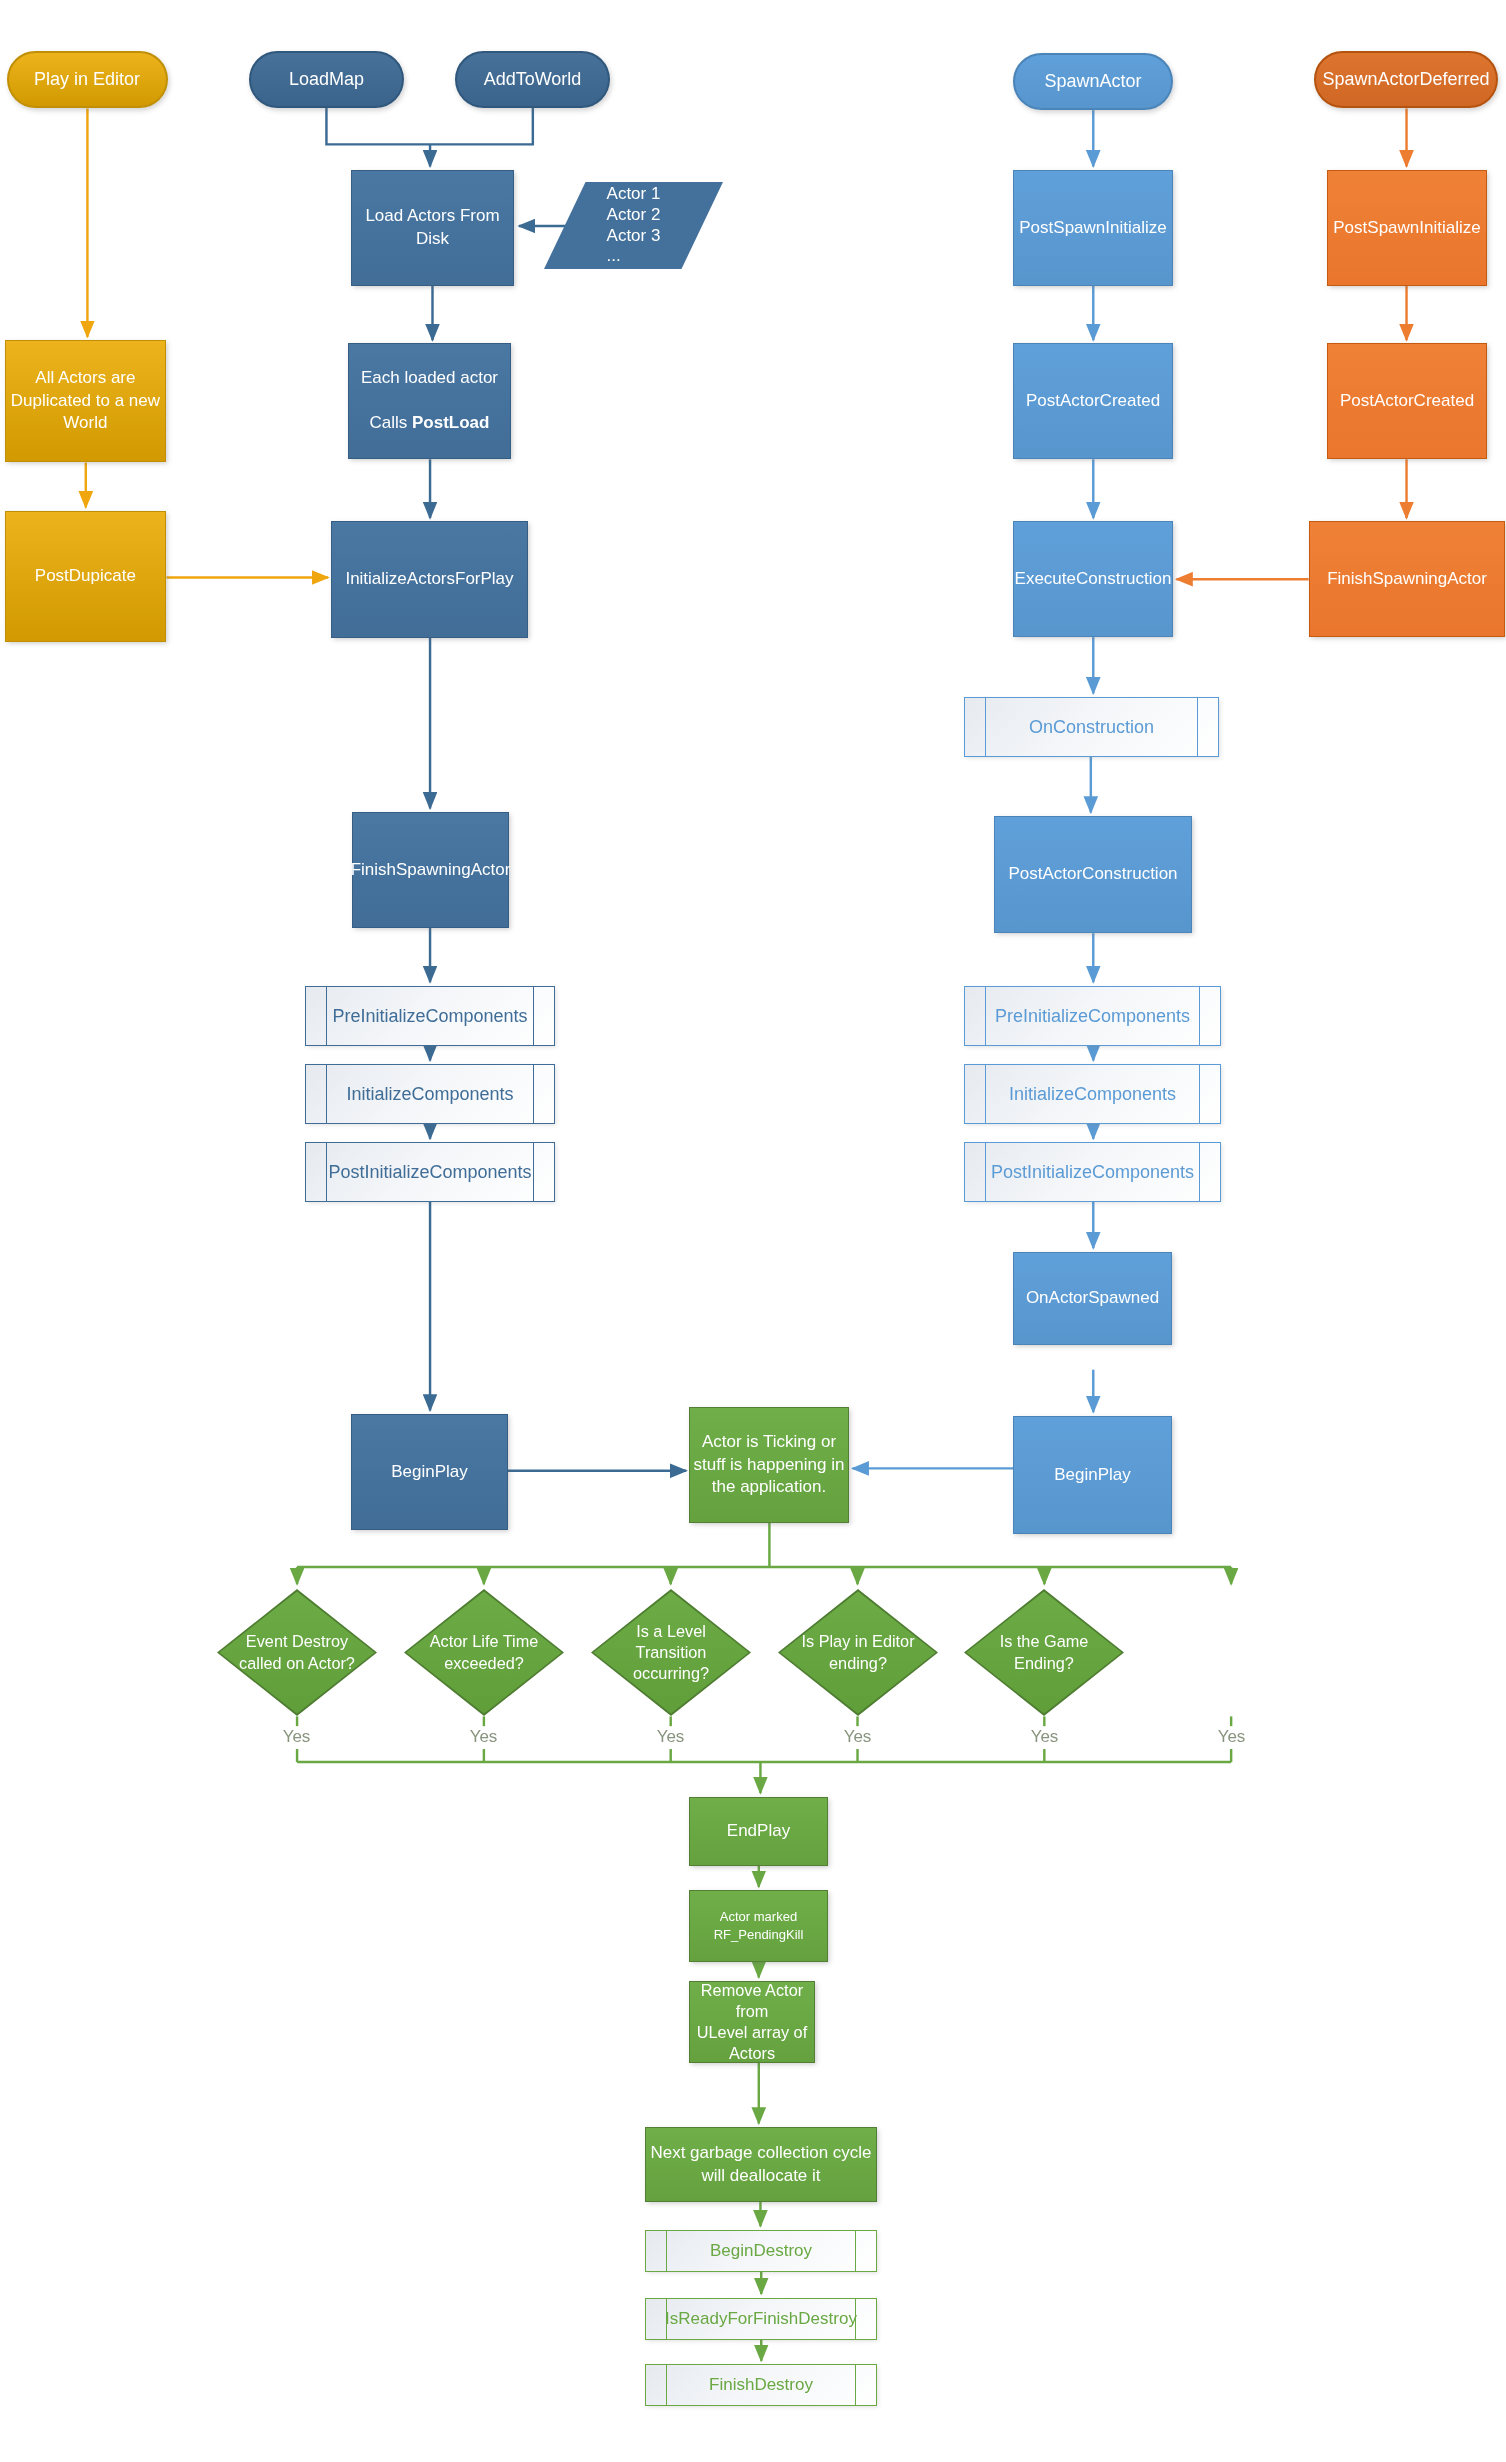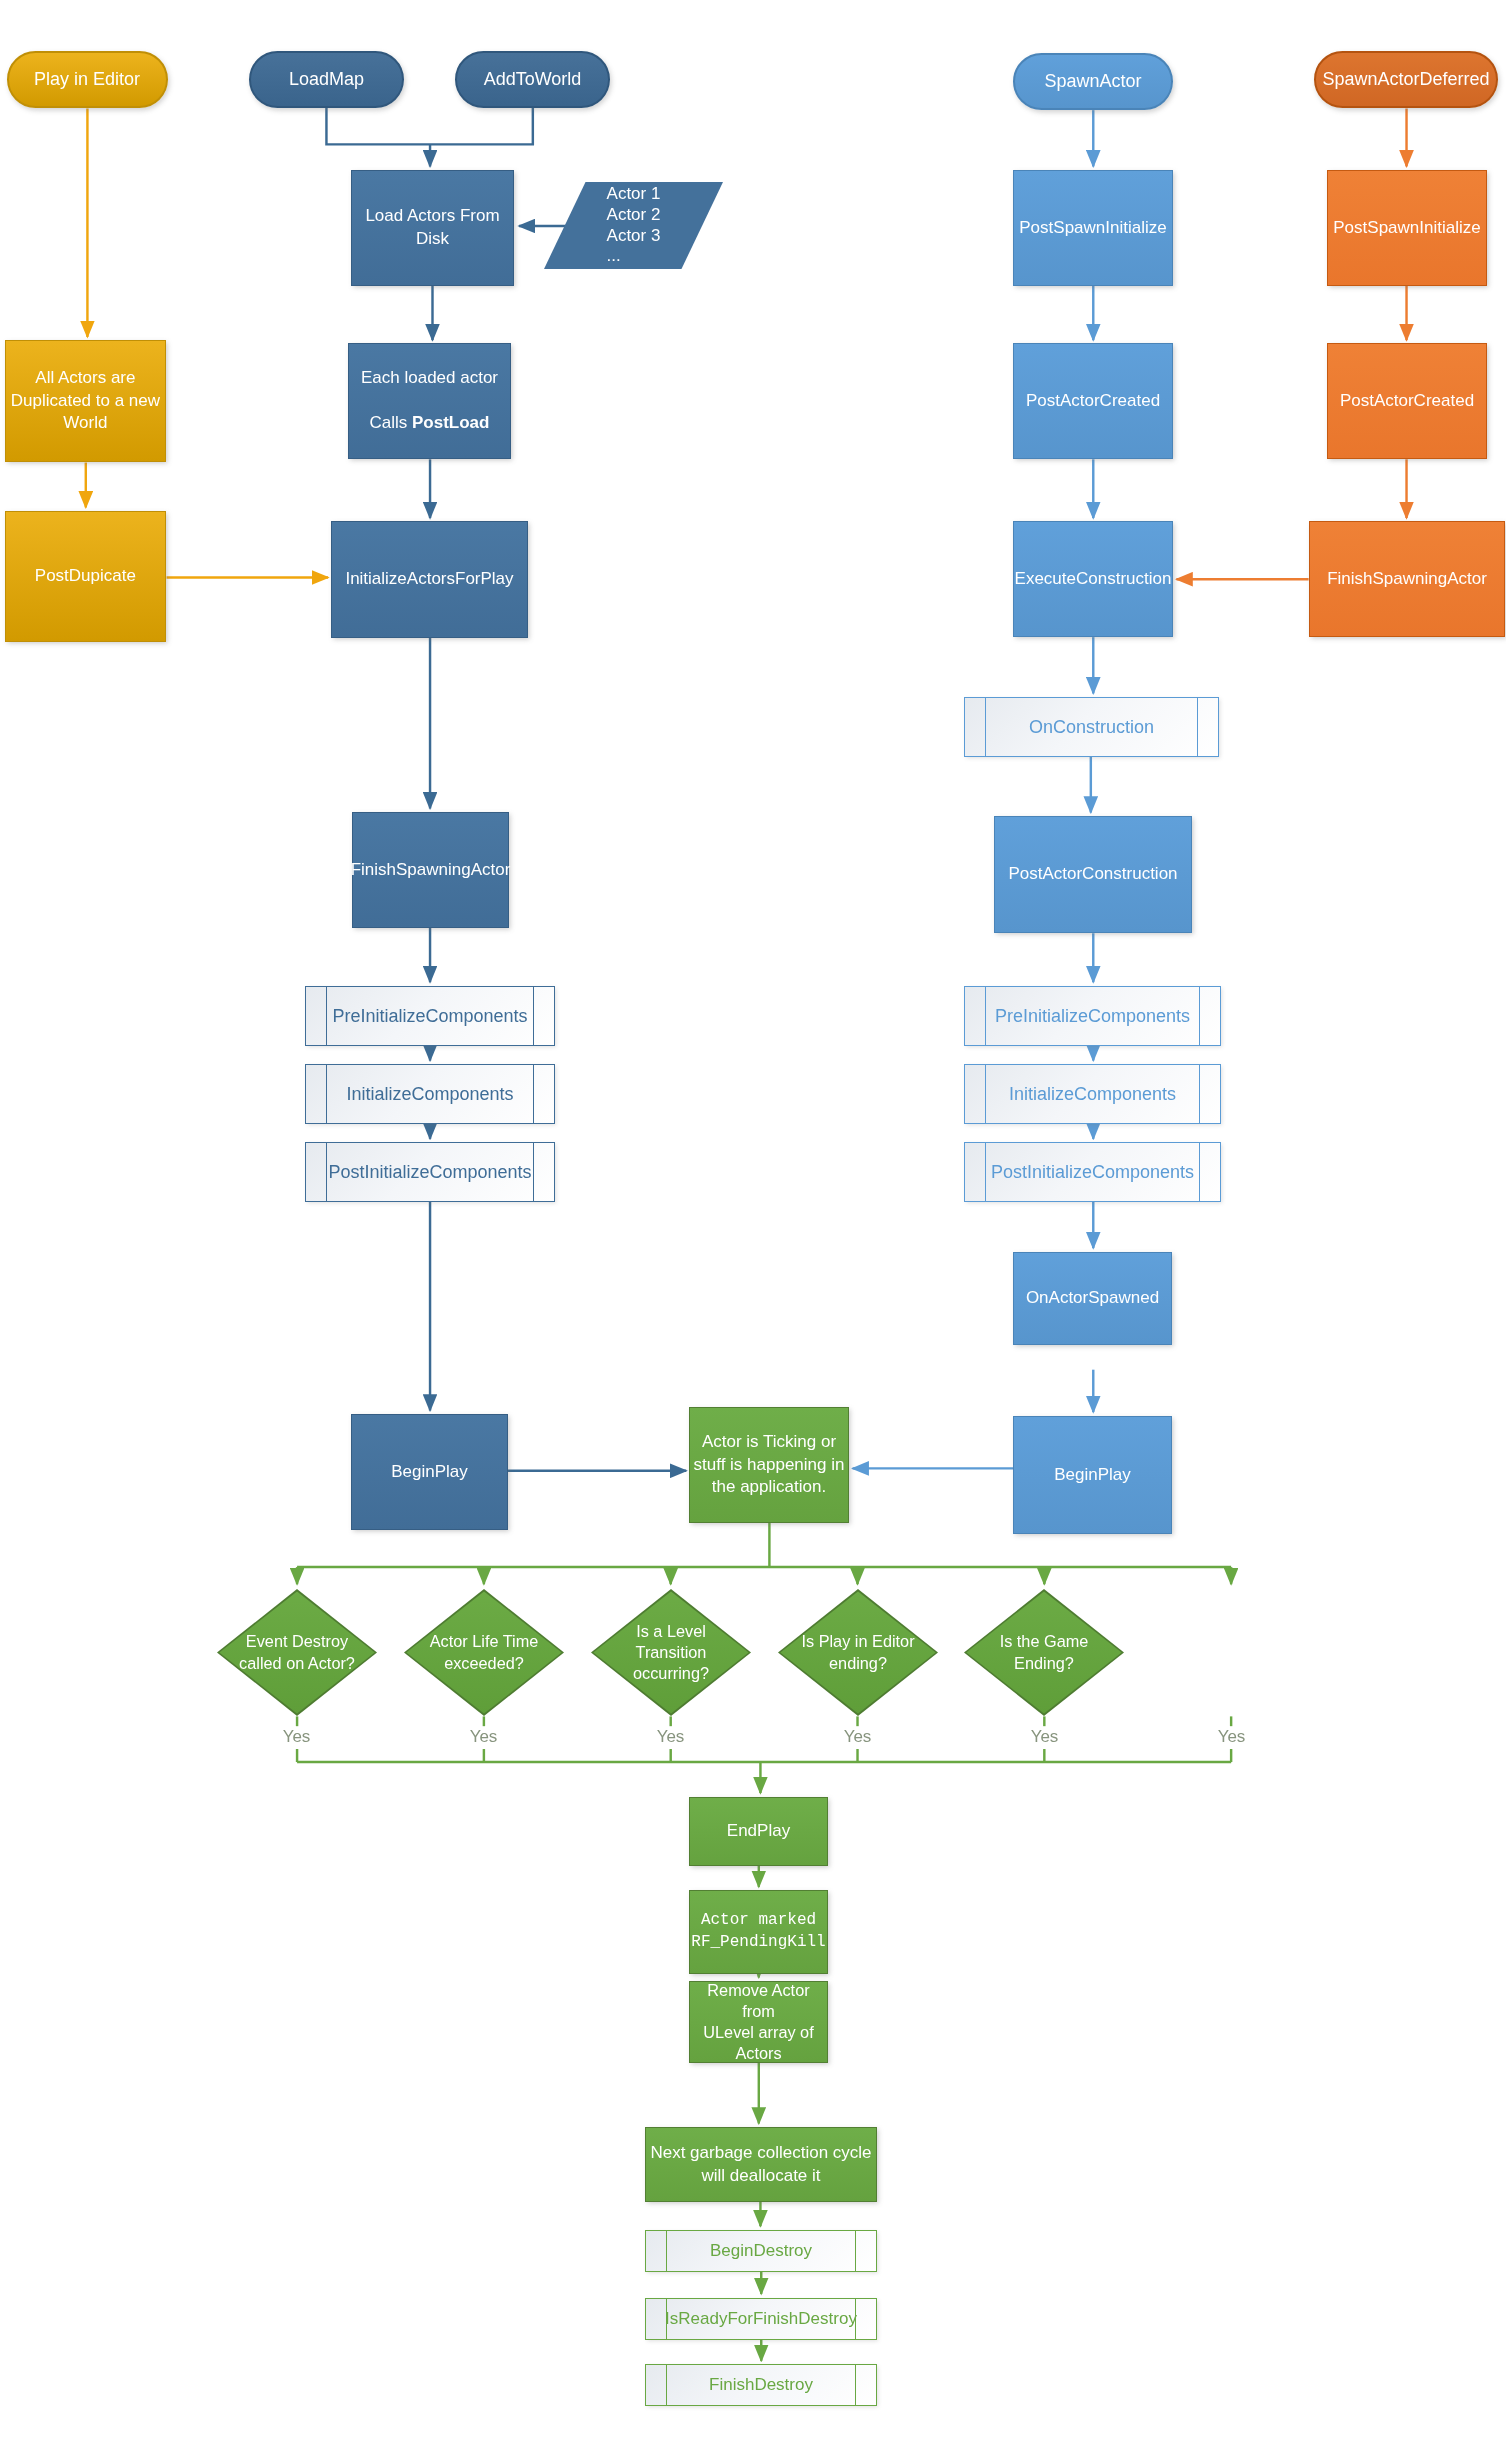--- a/index.html
+++ b/index.html
@@ -231,23 +231,23 @@
   </div>
 
   <div class="yes" style="left:264px;top:1725px;">Yes</div>
   <div class="yes" style="left:451px;top:1725px;">Yes</div>
   <div class="yes" style="left:638px;top:1725px;">Yes</div>
   <div class="yes" style="left:825px;top:1725px;">Yes</div>
   <div class="yes" style="left:1012px;top:1725px;">Yes</div>
   <div class="yes" style="left:1199px;top:1725px;">Yes</div>
 
   <div class="node rect c-green" style="left:689px;top:1797px;width:139px;height:69px;">EndPlay</div>
-  <div class="node rect c-green" style="left:689px;top:1890px;width:139px;height:84px;font-size:16px;font-family:Liberation Mono, monospace;">Actor marked
+  <div class="node rect c-green" style="left:689px;top:1890px;width:139px;height:72px;font-size:13px;">Actor marked
 RF_PendingKill</div>
-  <div class="node rect c-green" style="left:689px;top:1981px;width:139px;height:82px;font-size:16.3px;line-height:1.3;">Remove Actor from
+  <div class="node rect c-green" style="left:689px;top:1981px;width:126px;height:82px;font-size:16.3px;line-height:1.3;">Remove Actor from
 ULevel array of
 Actors</div>
   <div class="node rect c-green" style="left:645px;top:2127px;width:232px;height:75px;">Next garbage collection cycle
 will deallocate it</div>
   <div class="sub t-green" style="left:645px;top:2230px;width:232px;height:42px;font-size:17px;">BeginDestroy</div>
   <div class="sub t-green" style="left:645px;top:2298px;width:232px;height:42px;font-size:17px;">IsReadyForFinishDestroy</div>
   <div class="sub t-green" style="left:645px;top:2364px;width:232px;height:42px;font-size:17px;">FinishDestroy</div>
 
 </div>
 

